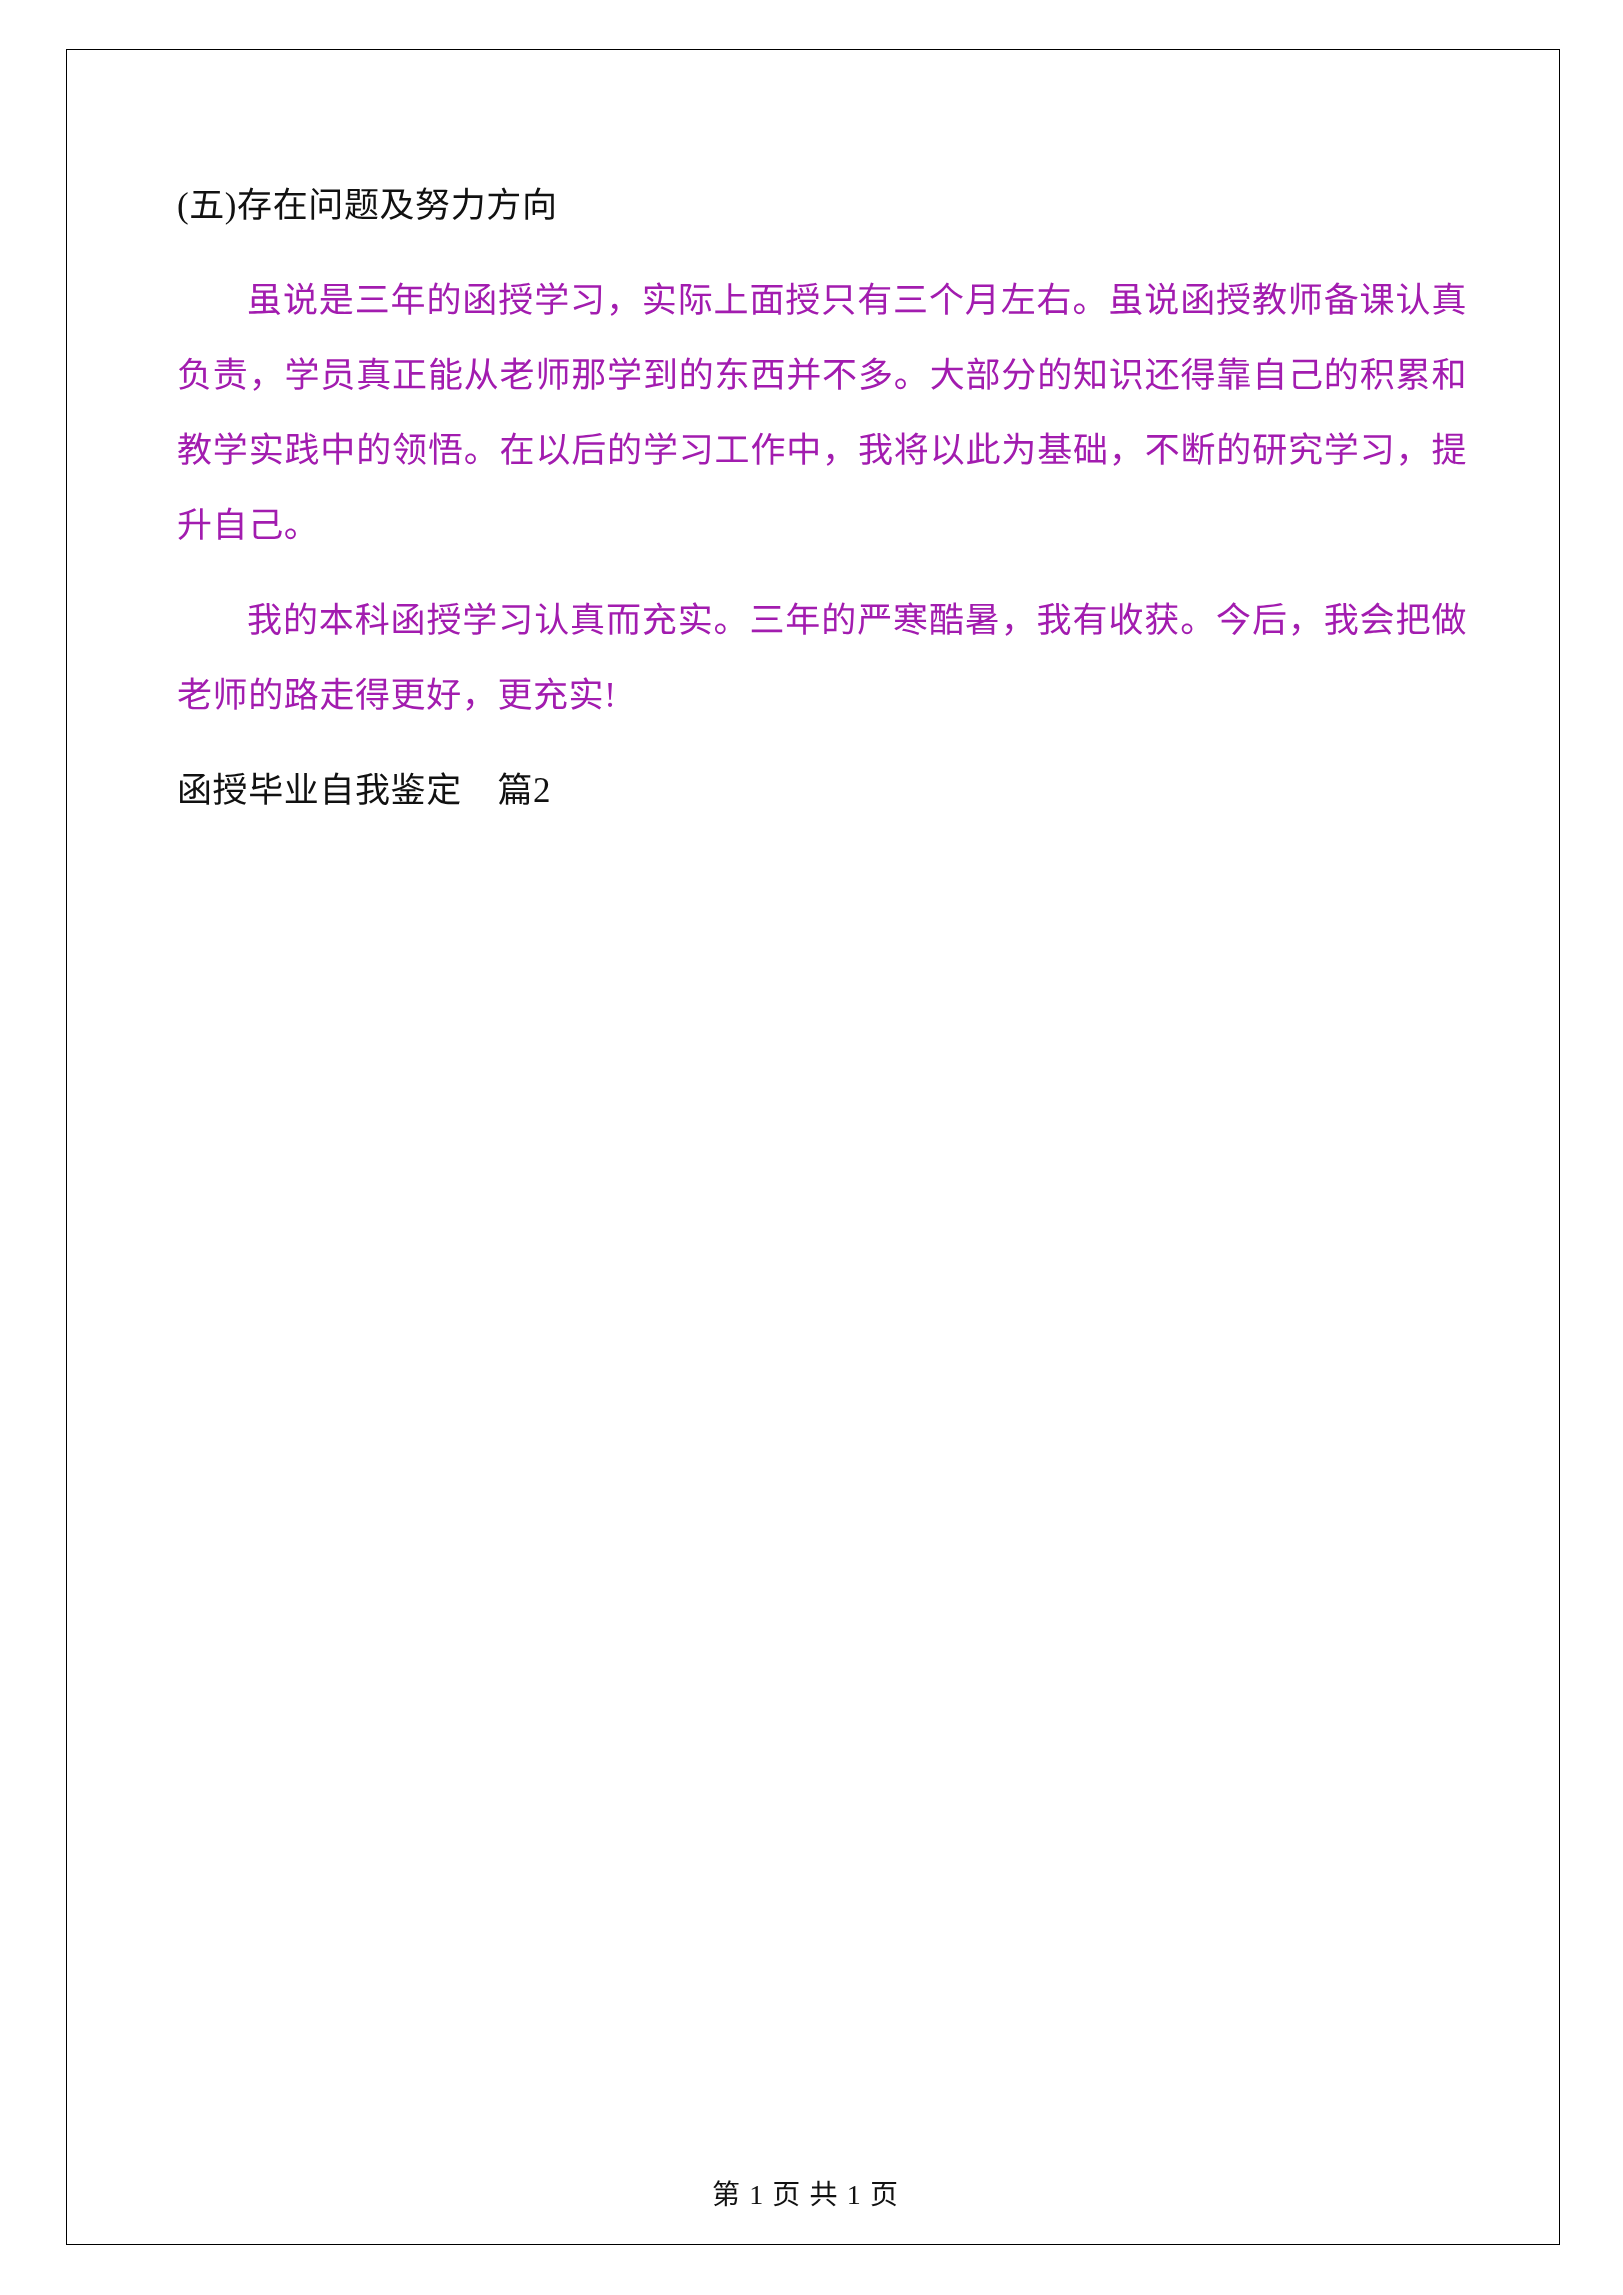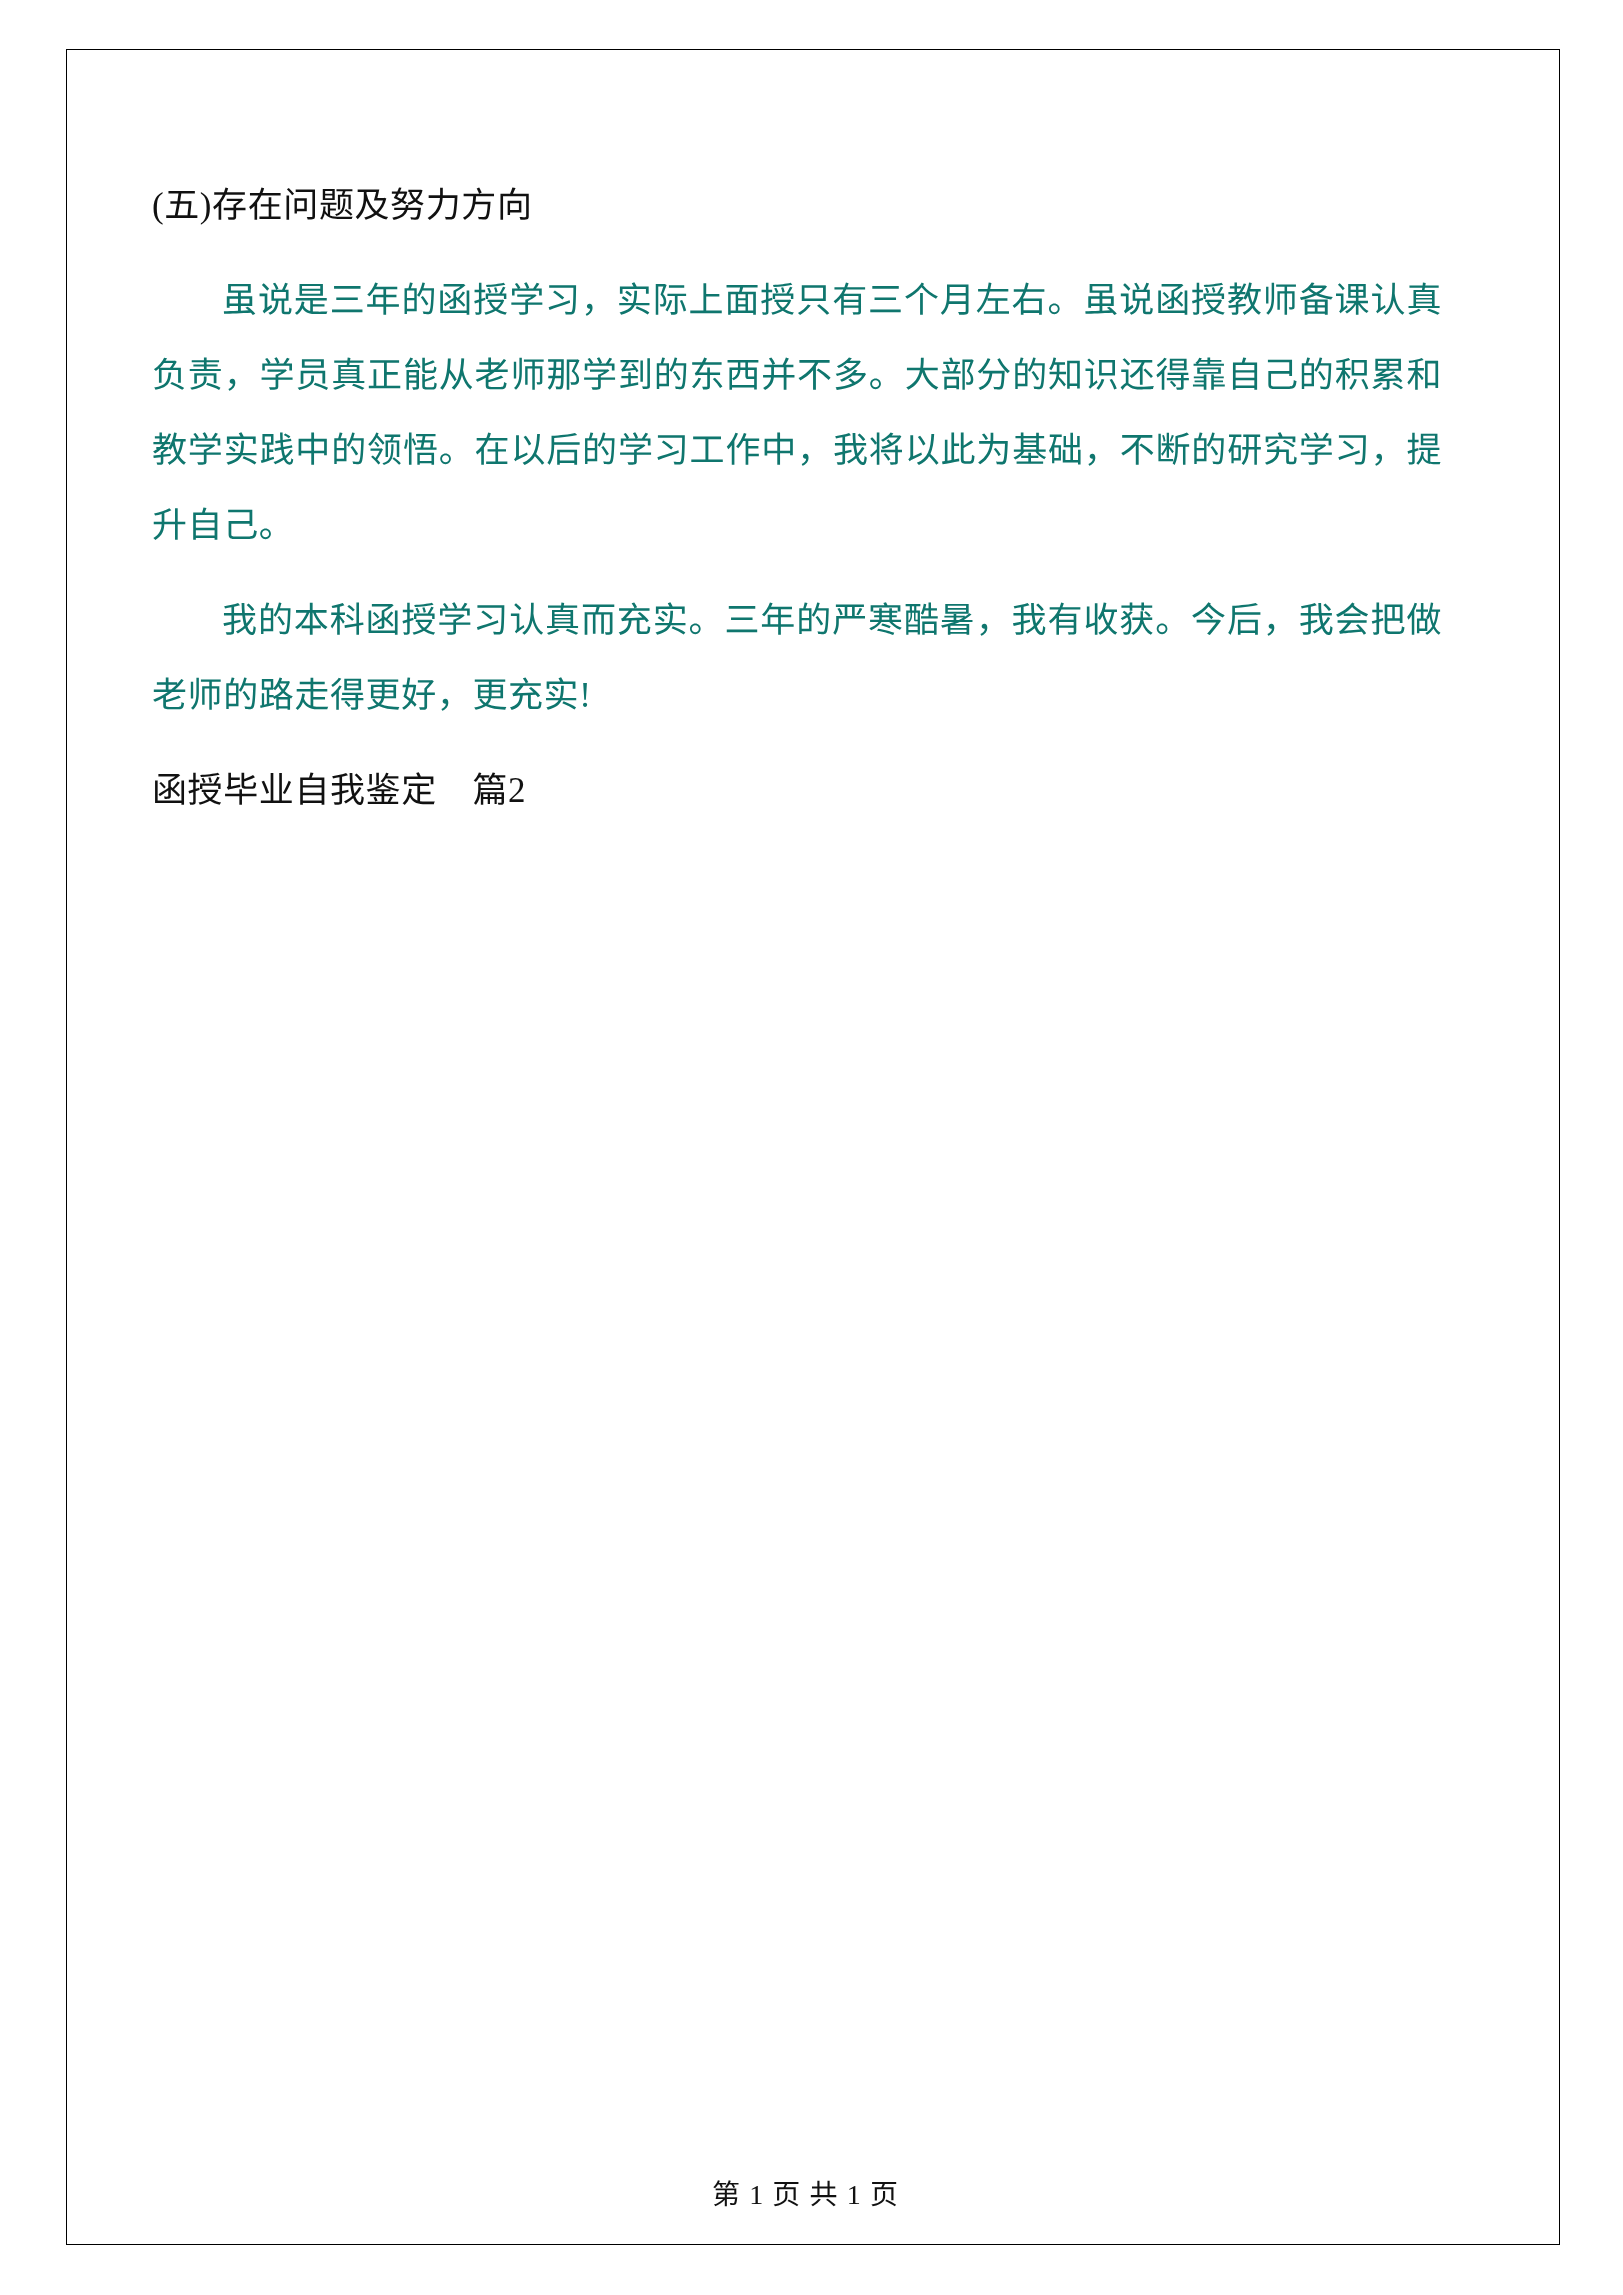--- a/index.html
+++ b/index.html
@@ -23,29 +23,29 @@
     position: absolute;
     left: 66px;
     top: 49px;
     width: 1494px;
     height: 2196px;
     border: 1.7px solid #000000;
     box-sizing: border-box;
   }
   .content {
     position: absolute;
-    left: 152px;
+    left: 177px;
     top: 168px;
     width: 1290px;
     box-sizing: border-box;
   }
   .para {
     font-size: 35px;
     line-height: 75px;
-    color: #0f766e;
+    color: #a21caf;
     margin: 0 0 4.5px 0;
     text-align: justify;
     text-justify: inter-ideograph;
     letter-spacing: 0.6px;
     font-family: "Liberation Serif", "DejaVu Serif", serif;
   }
   .indent {
     text-indent: 70px;
   }
   .heading {

